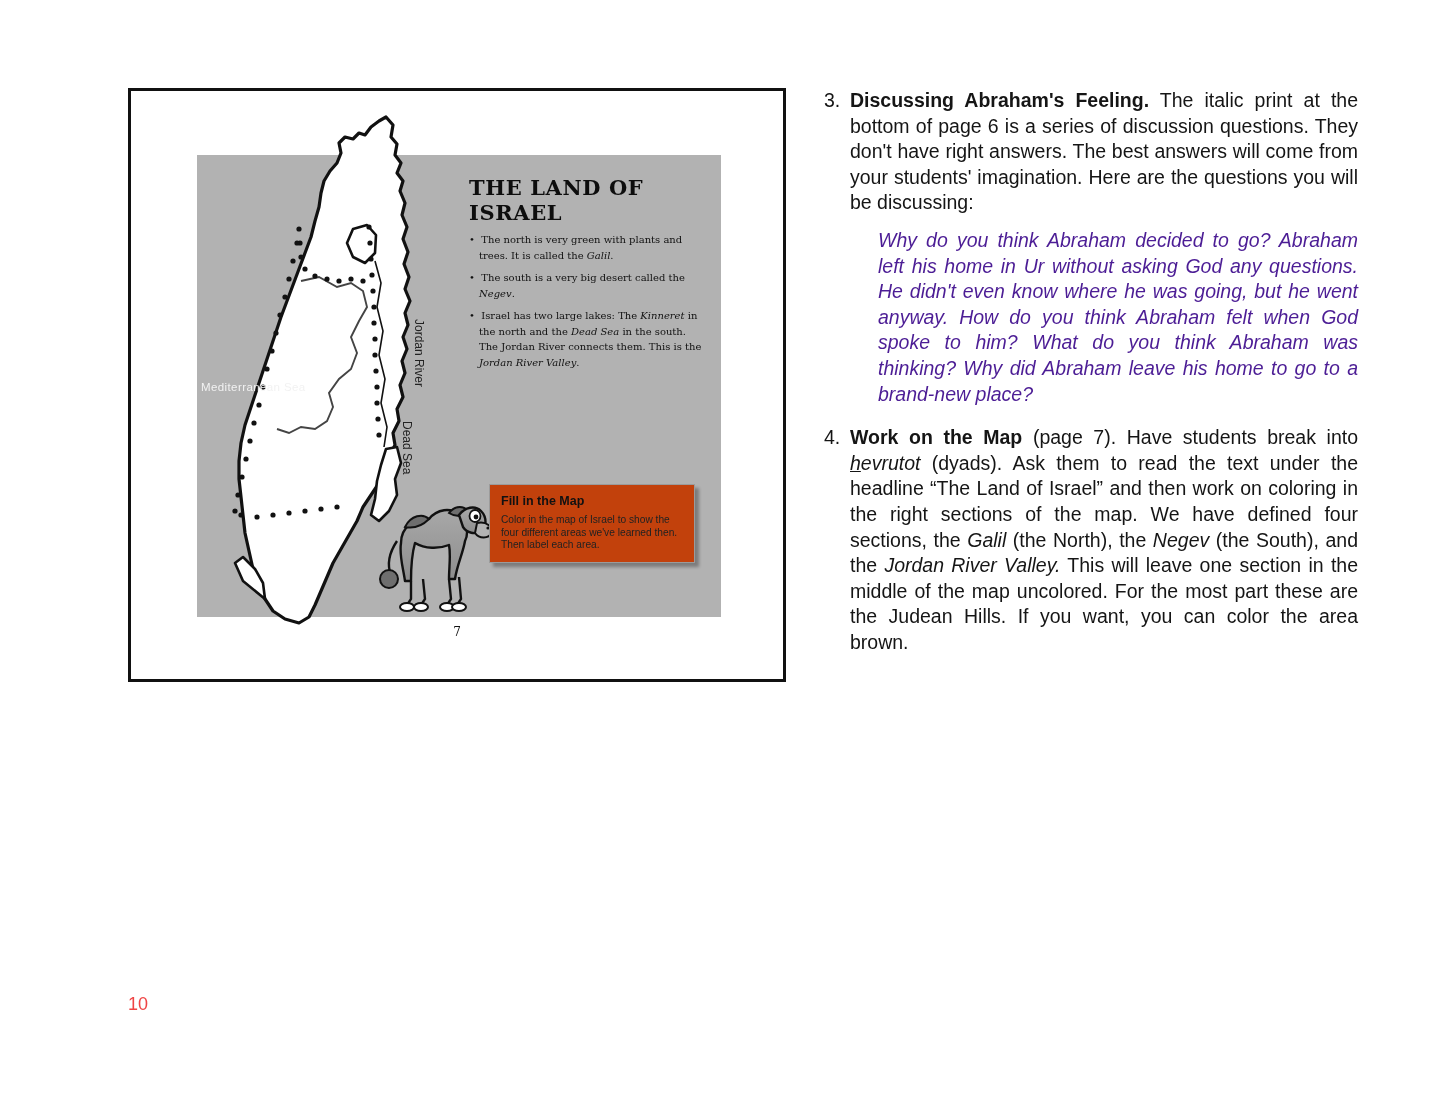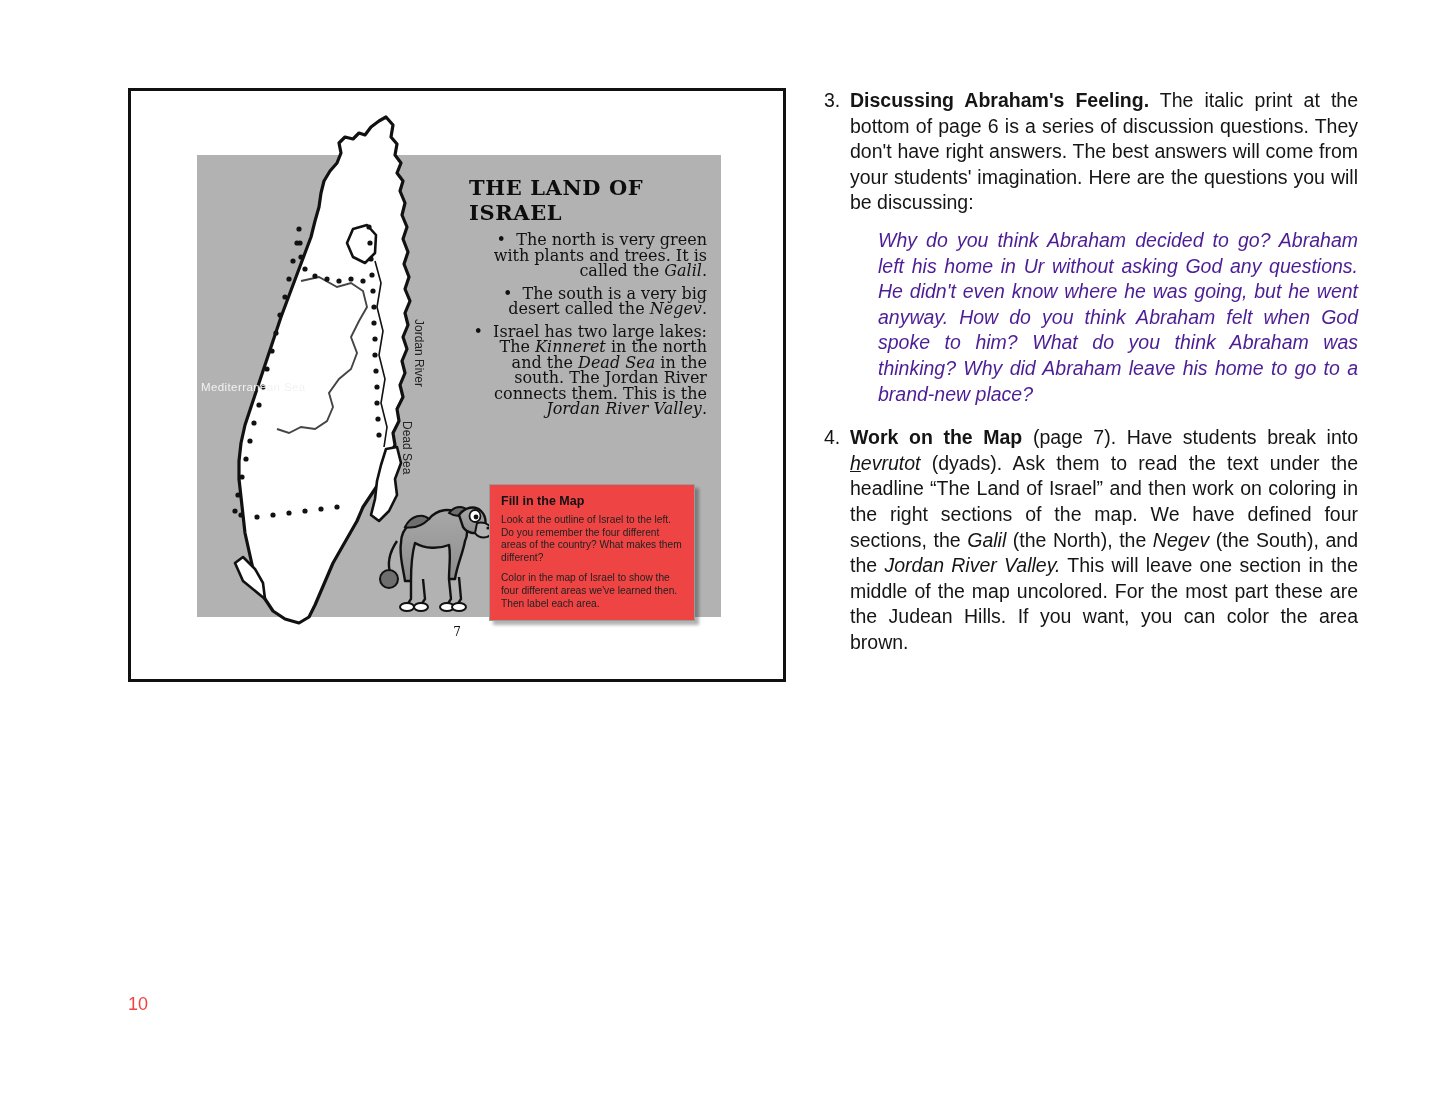--- a/index.html
+++ b/index.html
@@ -93,40 +93,39 @@
     margin: 0 0 6px 0;
     color: #111111;
   }
   #worksheet-bullets {
     list-style: none;
     margin: 0;
     padding: 0;
   }
   #worksheet-bullets li {
     font-family: "DejaVu Serif", serif;
-    font-size: 16px;
+    font-size: 10px;
     line-height: 15.5px;
     margin: 0 0 7px 0;
     padding-left: 10px;
     text-indent: -10px;
     color: #111111;
-    text-align: right;
   }
   #worksheet-bullets li:before {
     content: "\2022\00a0";
   }
   .it { font-style: italic; }
 
   
   #fill-in-box {
     position: absolute;
     left: 358px;
     top: 393px;
     width: 206px;
-    background: #ef4444;
+    background: #c2410c;
     border: 1px solid #9b9b9b;
     box-shadow: 4px 4px 3px rgba(0,0,0,.30);
     padding: 9px 11px 10px 11px;
     box-sizing: border-box;
   }
   #fill-in-title {
     font-family: "Liberation Sans", sans-serif;
     font-weight: bold;
     font-size: 12.5px;
     margin: 0 0 6px 0;
@@ -355,21 +354,20 @@
 
       <ellipse cx="36" cy="124" rx="7" ry="4" fill="#ffffff" stroke="#111111" stroke-width="2"></ellipse>
       <ellipse cx="50" cy="124" rx="7" ry="4" fill="#ffffff" stroke="#111111" stroke-width="2"></ellipse>
       <ellipse cx="76" cy="124" rx="7" ry="4" fill="#ffffff" stroke="#111111" stroke-width="2"></ellipse>
       <ellipse cx="88" cy="124" rx="7" ry="4" fill="#ffffff" stroke="#111111" stroke-width="2"></ellipse>
     </svg>
   </div>
 
   <div id="fill-in-box">
     <p id="fill-in-title">Fill in the Map</p>
-    <p class="fill-in-p">Look at the outline of Israel to the left. Do you remember the four different areas of the country? What makes them different?</p>
     <p class="fill-in-p">Color in the map of Israel to show the four different areas we've learned then. Then label each area.</p>
   </div>
 
   <div id="worksheet-page-number">7</div>
 </div>
 
 <div id="instructions-col">
 
   <div class="numbered-item">
     <div class="item-number">3.</div>

